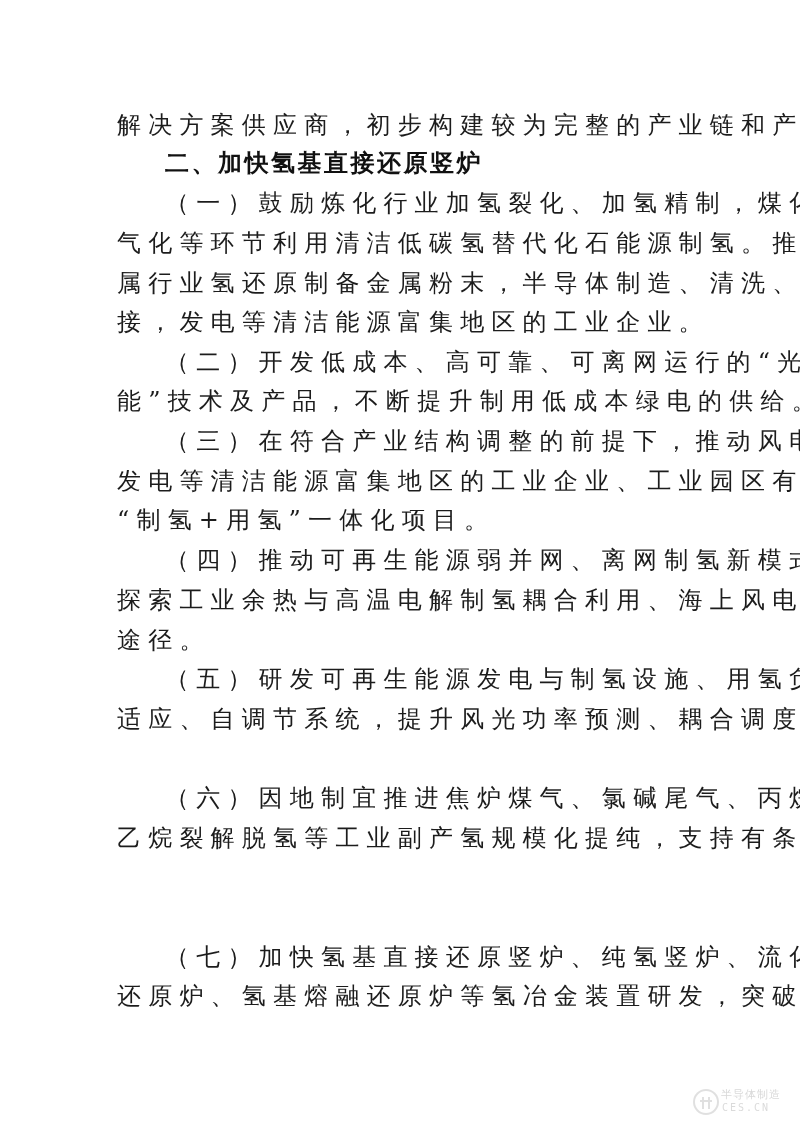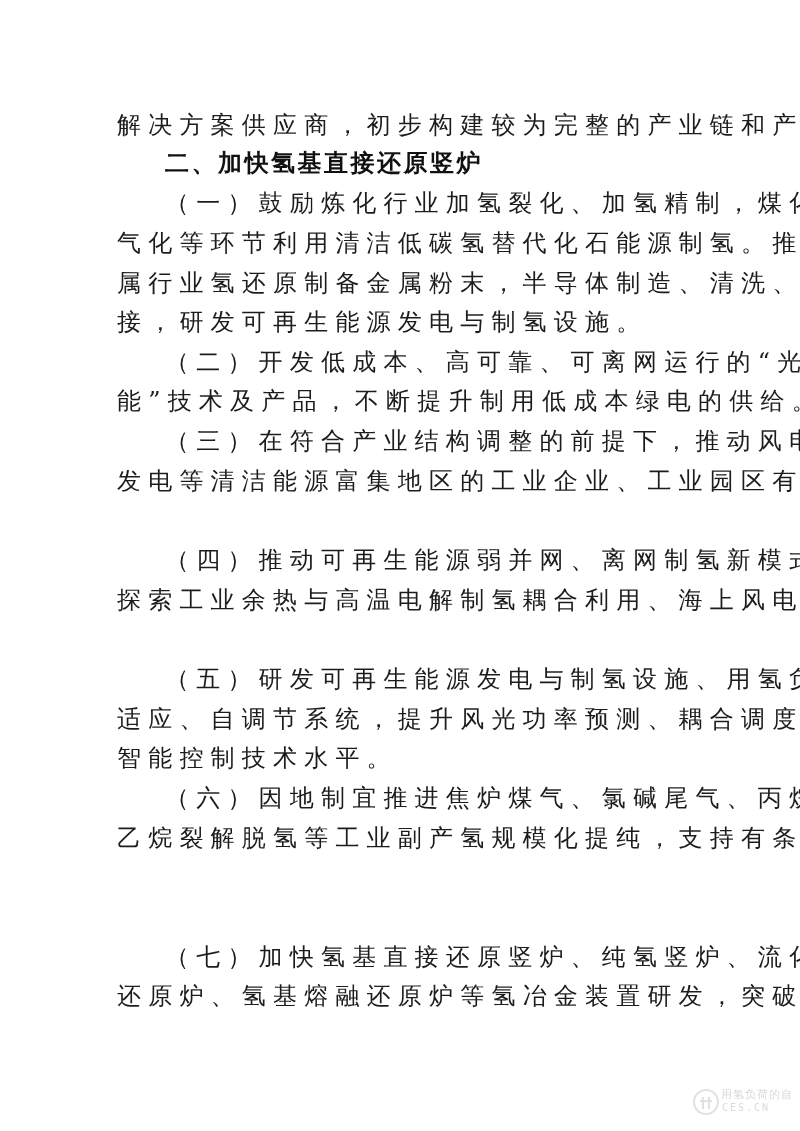--- a/index.html
+++ b/index.html
@@ -104,40 +104,41 @@
 
 <div class="page">
 
   <div class="line" style="top:105px">解决方案供应商，初步构建较为完整的产业链和产业体系。</div>
 
   <div class="line heading" style="top:143px">二、加快氢基直接还原竖炉</div>
 
   <div class="line indent" style="top:183px">（一）鼓励炼化行业加氢裂化、加氢精制，煤化工行业</div>
   <div class="line" style="top:223px">气化等环节利用清洁低碳氢替代化石能源制氢。推动有色金</div>
   <div class="line" style="top:263px">属行业氢还原制备金属粉末，半导体制造、清洗、封装和焊</div>
-  <div class="line" style="top:302px">接，研发可再生能源发电与制氢设施。</div>
+  <div class="line" style="top:302px">接，发电等清洁能源富集地区的工业企业。</div>
 
   <div class="line indent" style="top:342px">（二）开发低成本、高可靠、可离网运行的“光伏+储</div>
   <div class="line" style="top:381px">能”技术及产品，不断提升制用低成本绿电的供给。</div>
 
   <div class="line indent" style="top:421px">（三）在符合产业结构调整的前提下，推动风电、光伏</div>
   <div class="line" style="top:461px">发电等清洁能源富集地区的工业企业、工业园区有序建设</div>
+  <div class="line" style="top:500px">“制氢+用氢”一体化项目。</div>
 
   <div class="line indent" style="top:540px">（四）推动可再生能源弱并网、离网制氢新模式发展，</div>
   <div class="line" style="top:580px">探索工业余热与高温电解制氢耦合利用、海上风电制氢等新</div>
+  <div class="line" style="top:620px">途径。</div>
 
   <div class="line indent" style="top:659px">（五）研发可再生能源发电与制氢设施、用氢负荷的自</div>
   <div class="line" style="top:699px">适应、自调节系统，提升风光功率预测、耦合调度及排产等</div>
-  <div class="line" style="top:738px">智能控制技术水平。</div>
 
   <div class="line indent" style="top:778px">（六）因地制宜推进焦炉煤气、氯碱尾气、丙烷脱氢、</div>
   <div class="line" style="top:818px">乙烷裂解脱氢等工业副产氢规模化提纯，支持有条件的企业</div>
 
 
   <div class="line indent" style="top:937px">（七）加快氢基直接还原竖炉、纯氢竖炉、流化床直接</div>
   <div class="line" style="top:976px">还原炉、氢基熔融还原炉等氢冶金装置研发，突破还原炉内</div>
 
   <div class="watermark">
     <span class="wm-logo"></span>
-    <span class="wm-cn">用氢负荷的自</span>
+    <span class="wm-cn">半导体制造</span>
     <span class="wm-en">CES.CN</span>
   </div>
 </div>
 
 </body></html>

